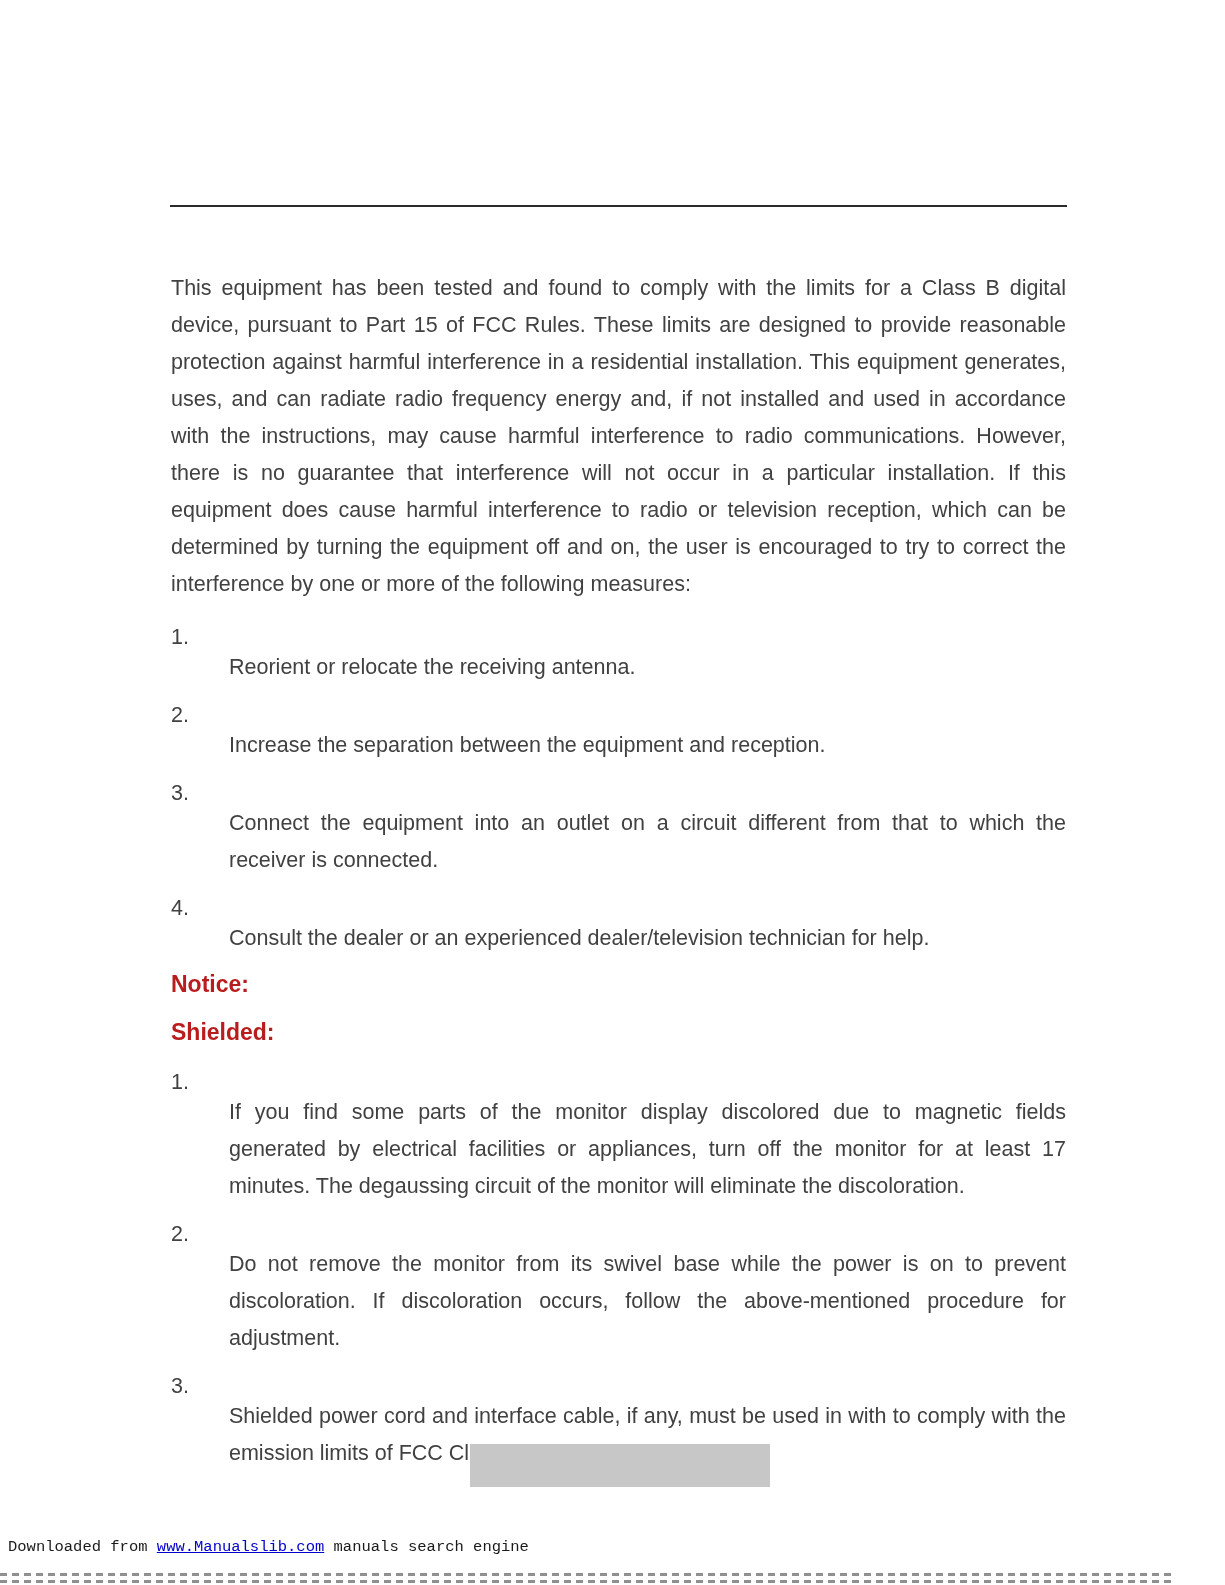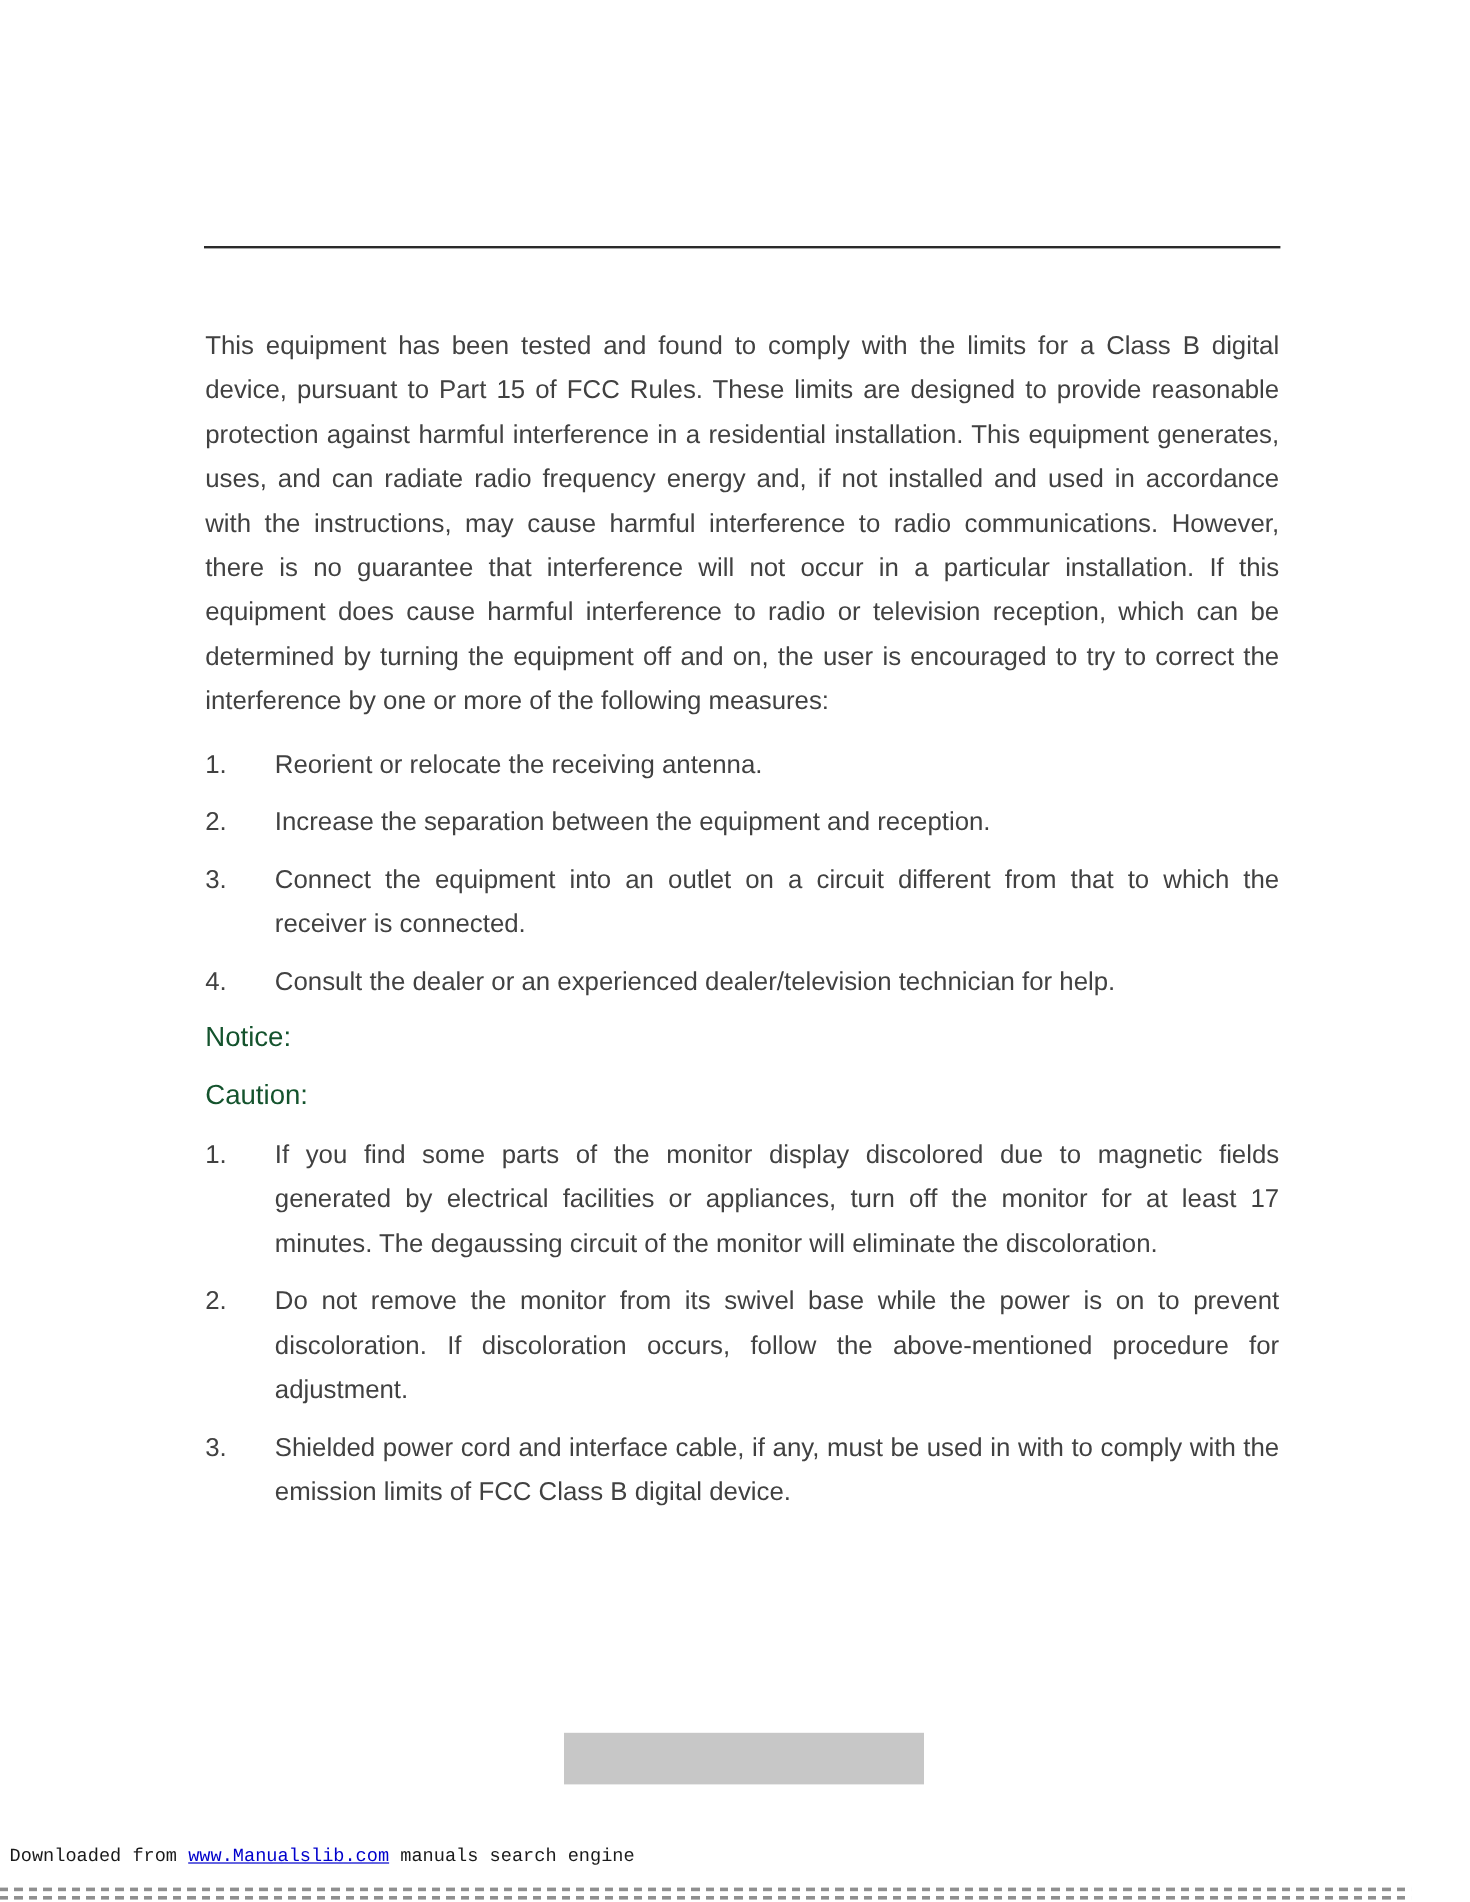--- a/index.html
+++ b/index.html
@@ -46,25 +46,26 @@
     line-height: 37px;
     margin: 0 0 11px 0;
     color: #414141;
   }
   .list-item .num {
     flex: 0 0 58px;
   }
   .list-item .txt {
     flex: 1 1 auto;
     text-align: justify;
+    margin-top: 30px;
   }
   .heading {
     font-size: 23px;
-    font-weight: normal;
-    color: #14532d;
+    font-weight: bold;
+    color: #b91c1c;
     margin: 8px 0 16px 0;
     line-height: 32px;
   }
   .page-number-placeholder {
     position: absolute;
     left: 470px;
     top: 1444px;
     width: 300px;
     height: 43px;
     background: #c7c7c7;
@@ -119,21 +120,21 @@
       </div>
       <div class="list-item">
         <span class="num">4.</span>
         <span class="txt">Consult the dealer or an experienced dealer/television technician for help.</span>
       </div>
     </div>
 
     <div class="heading">Notice:</div>
 
 
-    <div class="heading">Caution:</div>
+    <div class="heading">Shielded:</div>
 
     <div class="list">
       <div class="list-item">
         <span class="num">1.</span>
         <span class="txt">If you find some parts of the monitor display discolored due to magnetic fields generated by electrical facilities or appliances, turn off the monitor for at least 17 minutes.  The degaussing circuit of the monitor will eliminate the discoloration.</span>
       </div>
       <div class="list-item">
         <span class="num">2.</span>
         <span class="txt">Do not remove the monitor from its swivel base while the power is on to prevent discoloration.  If discoloration occurs, follow the above-mentioned procedure for adjustment.</span>
       </div>

